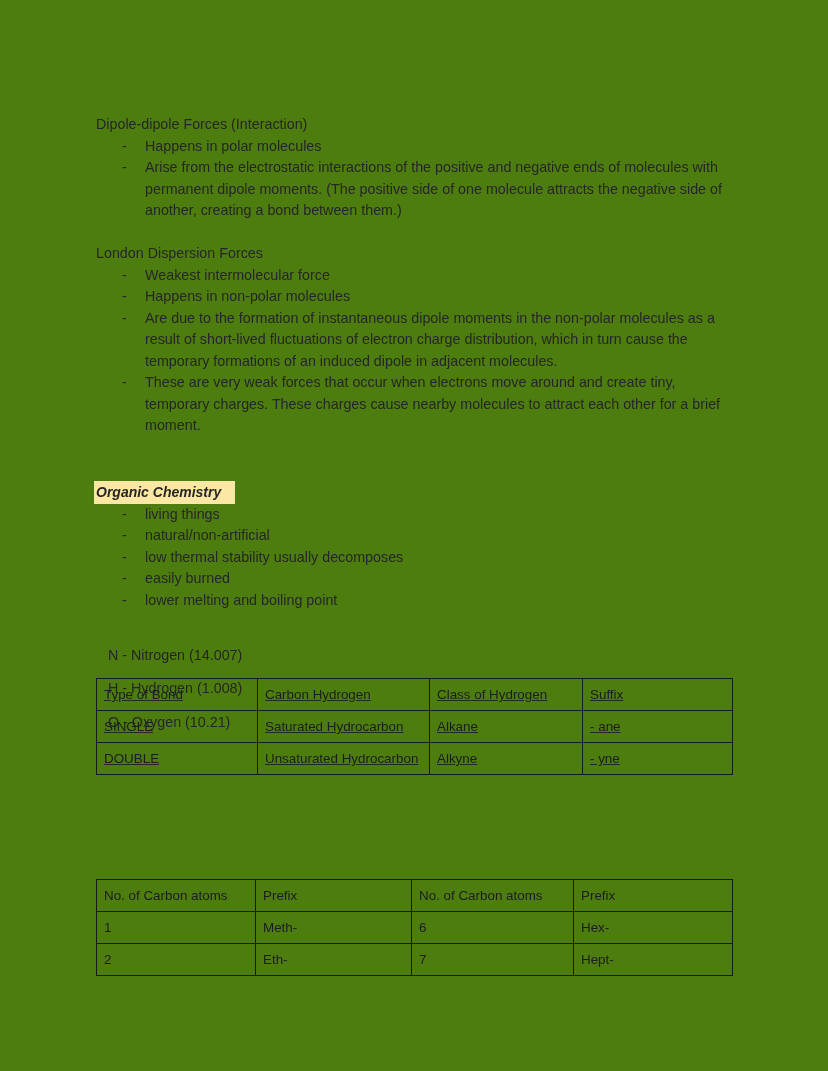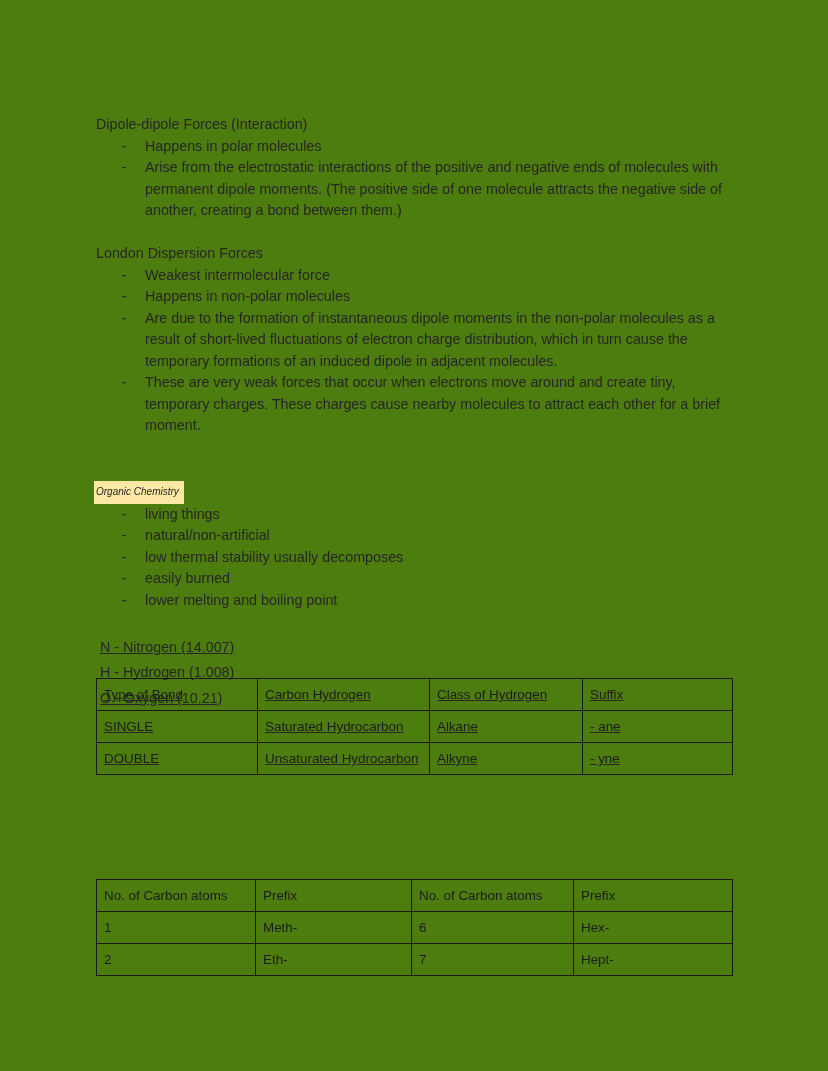--- a/index.html
+++ b/index.html
@@ -54,36 +54,35 @@
     position: absolute;
     left: 26px;
     top: 0;
   }
   .gap-sm { height: 21.5px; }
   .gap-lg { height: 44px; }
 
   
   .hl-heading {
     display: inline-block;
-    font-size: 10px;
+    font-size: 14px;
     line-height: 20px;
-    font-weight: normal;
+    font-weight: bold;
     font-style: italic;
     background: #fce8a4;
-    padding: 1px 5px 2px 2px;
+    padding: 1px 14px 2px 2px;
     margin: 0 0 0 -2px;
   }
 
   
   .element-line {
     font-size: 14.3px;
     line-height: 21.5px;
-    margin: 4px;
+    margin: 12px;
     white-space: nowrap;
-    text-decoration: underline;
   }
 
   
   table.doc-table {
     border-collapse: collapse;
     table-layout: fixed;
     width: 636px;
     font-size: 13.4px;
     color: #1d1d1d;
   }

